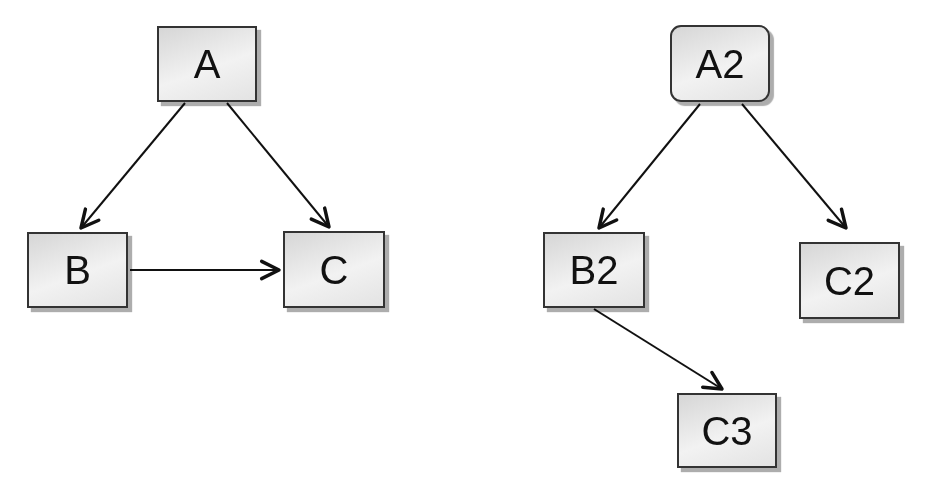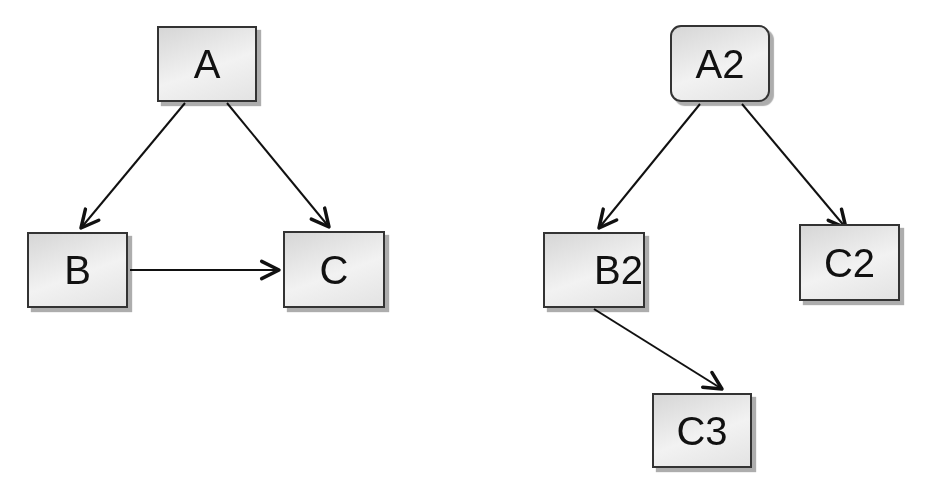--- a/index.html
+++ b/index.html
@@ -35,23 +35,23 @@
     font-size: 40px;
     color: #111111;
     line-height: 1;
     user-select: none;
   }
   
   .node-A  { left: 157px; top: 26px;  width: 100px; height: 76px; }
   .node-B  { left: 27px;  top: 232px; width: 101px; height: 76px; }
   .node-C  { left: 283px; top: 231px; width: 102px; height: 77px; }
   .node-A2 { left: 670px; top: 25px;  width: 100px; height: 77px; border-radius: 11px; }
-  .node-B2 { left: 543px; top: 232px; width: 102px; height: 76px; justify-content: flex-end; }
-  .node-C2 { left: 799px; top: 224px; width: 101px; height: 77px; }
-  .node-C3 { left: 652px; top: 393px; width: 100px; height: 75px; }
+  .node-B2 { left: 543px; top: 232px; width: 102px; height: 76px; }
+  .node-C2 { left: 799px; top: 242px; width: 101px; height: 77px; }
+  .node-C3 { left: 677px; top: 393px; width: 100px; height: 75px; }
 </style>
 </head>
 <body>
 
 <div class="canvas">
 
   <svg class="edges-layer" width="940" height="504" viewBox="0 0 940 504" xmlns="http://www.w3.org/2000/svg">
     <defs>
       <marker id="arrow" viewBox="0 0 12 12" refX="10" refY="6" markerWidth="13" markerHeight="13" orient="auto-start-reverse">
         <path d="M2 2 L10 6 L2 10" fill="none" stroke="#111111" stroke-width="1.6" stroke-linecap="round" stroke-linejoin="round"></path>

